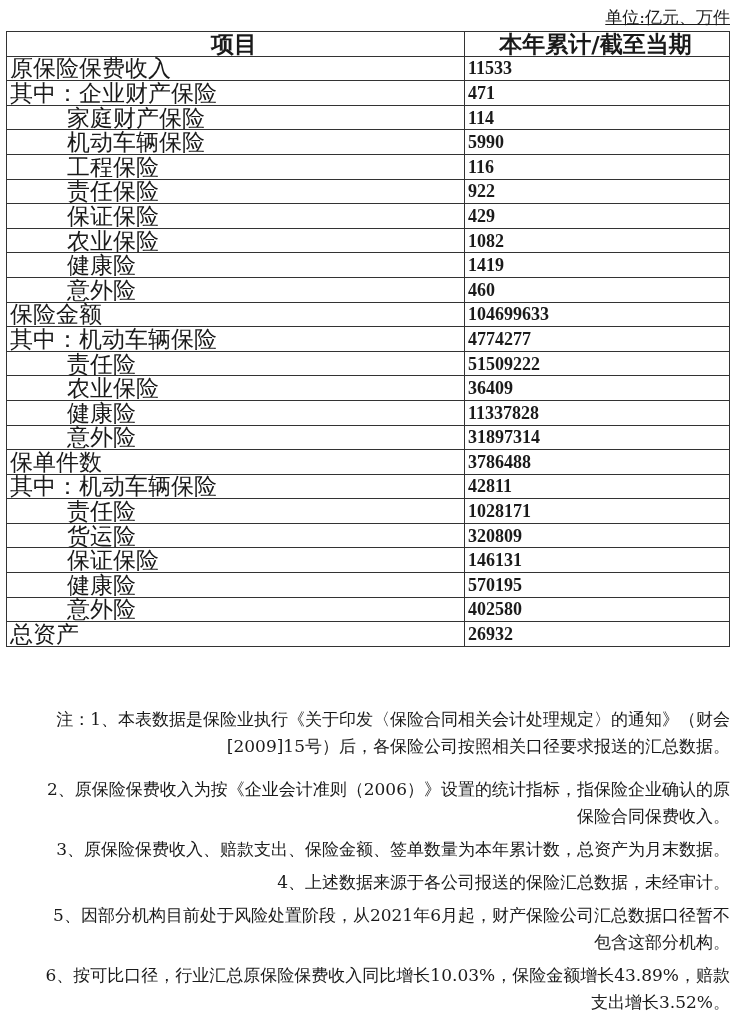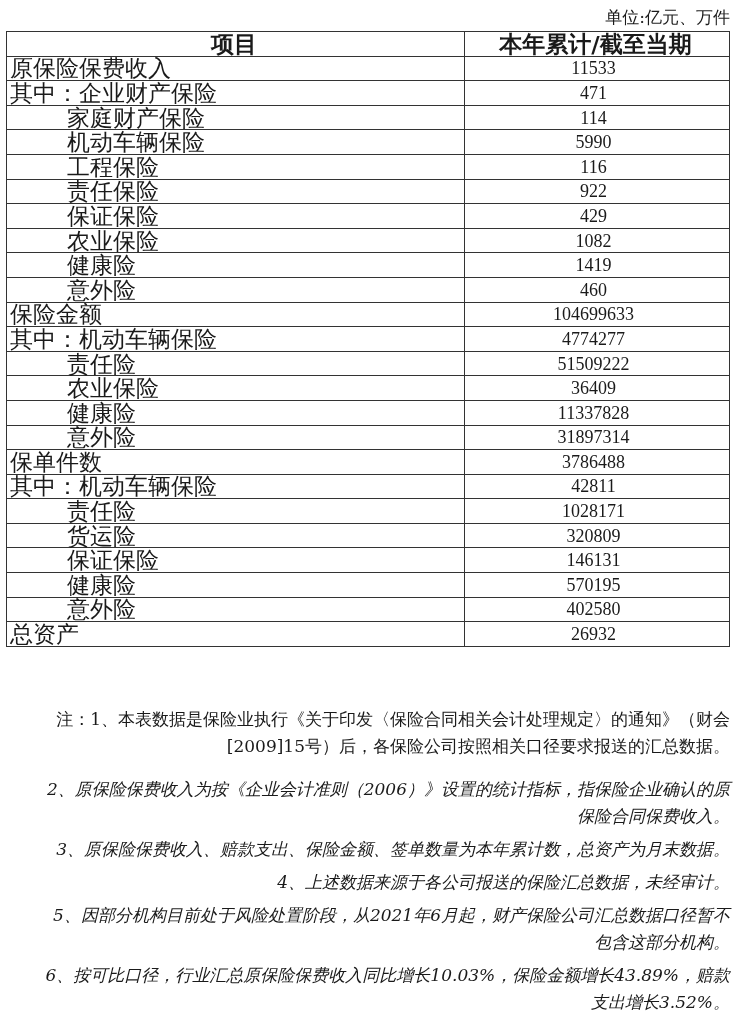--- a/index.html
+++ b/index.html
@@ -1,29 +1,29 @@
 <!DOCTYPE html>
 <html><head>
 <meta charset="utf-8">
 <style>
   html, body { margin:0; padding:0; background:#ffffff; }
   body { width:738px; height:1024px; position:relative; overflow:hidden;
          font-family:"DejaVu Serif","Liberation Serif",serif; color:#1a1a1a; }
-  .unit { position:absolute; top:6px; right:8px; font-size:17px; }
+  .unit { position:absolute; top:6px; right:8px; font-size:17px;text-decoration:underline; }
   table.data { position:absolute; left:6px; top:31px; width:724px; border-collapse:collapse; }
   table.data td, table.data th { border:1.5px solid #333; height:23.6px; padding:0 6px 0 3px;
          font-size:23px; font-weight:normal; line-height:22px; }
   table.data th { text-align:center; font-weight:bold; }
   table.data td.label { width:391px; }
-  table.data td.val { text-align:center; padding-right:10px; font-family:"Liberation Serif",serif; font-size:18px; }
+  table.data td.val { text-align:left; padding-right:10px; font-family:"Liberation Serif",serif; font-size:18px;font-weight:bold; }
   td.indent { padding-left:60px !important; }
   .notes { position:absolute; left:10px; top:706px; width:720px; font-size:17px; line-height:27px; }
   .notes p { margin:0;text-align:right; }
   .notes .first { margin-bottom:16px; }
-  .notes .n { text-indent:34px; margin-bottom:6px;font-style:italic; }
+  .notes .n { text-indent:34px; margin-bottom:6px; }
 </style>
 </head>
 <body>
 
 <div class="unit">单位:亿元、万件</div>
 
 <table class="data">
   <thead>
     <tr>
       <th>项目</th>

